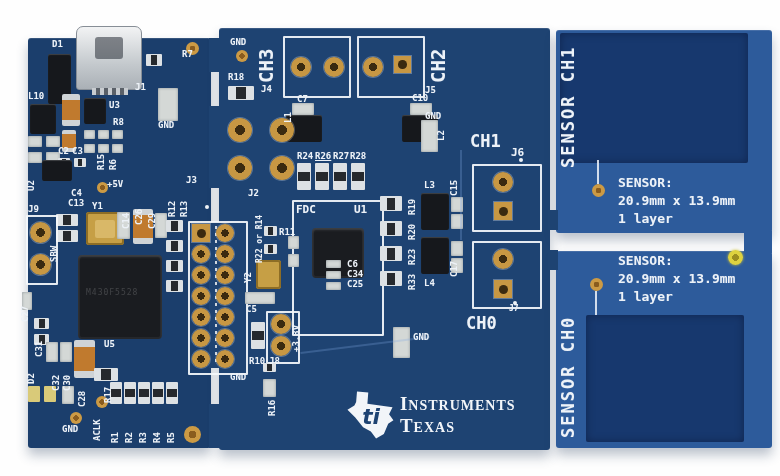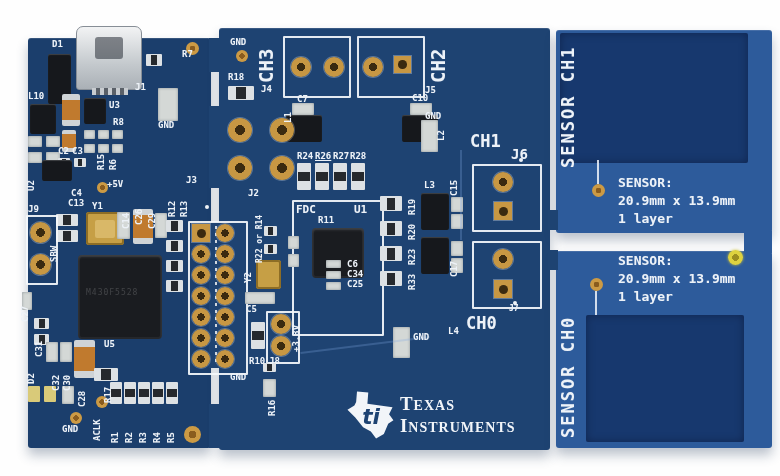--- a/index.html
+++ b/index.html
@@ -216,22 +216,22 @@
   <i class="dot" style="left:513px;top:301px;width:4px;height:4px"></i>
   <i class="c-cap" style="left:393px;top:327px;width:17px;height:31px"></i>
   <i class="trace" style="left:300px;top:344px;width:130px;height:2px;transform:rotate(-7deg)"></i>
   <i class="trace" style="left:460px;top:150px;width:2px;height:90px"></i>
 
   <svg width="52" height="50" style="position:absolute;left:344px;top:390px" viewBox="0 0 60 56">
     <path d="M15 1 L28 2 L27 15 L56 19 L52 27 L57 34 L51 38 L46 50 L37 55 L31 47 L22 42 L13 31 L4 22 L12 17 L14 13 Z" fill="#f2f5f9"></path>
     <text x="21" y="38" font-family="DejaVu Sans, sans-serif" font-weight="bold" font-style="italic" font-size="25" fill="#1e4372">ti</text>
   </svg>
   <div class="brand">
+    <div class="brand-line">Instruments</div>
     <div class="brand-line">Texas</div>
-    <div class="brand-line">Instruments</div>
   </div>
 
 
   <div class="layer">
       <span class="silk" style="left: 52px; top: 40px;">D1</span>
       <span class="silk" style="left: 158px; top: 50px; margin-left: 24px;">R7</span>
       <span class="silk" style="left: 135px; top: 83px;">J1</span>
       <span class="silk" style="left: 158px; top: 121px;">GND</span>
       <span class="silk" style="left: 28px; top: 92px;">L10</span>
       <span class="silk" style="left: 109px; top: 101px;">U3</span>
@@ -279,44 +279,44 @@
       <span class="silk" style="left: 437px; top: 141px; transform: rotate(-90deg);">L2</span>
       <span class="silk" style="left: 297px; top: 152px;">R24</span>
       <span class="silk" style="left: 315px; top: 152px; text-decoration: underline;">R26</span>
       <span class="silk" style="left: 333px; top: 152px;">R27</span>
       <span class="silk" style="left: 350px; top: 152px;">R28</span>
       <span class="silk" style="left: 429px; top: 83px; font-size: 19px; transform: rotate(-90deg);">CH2</span>
       <span class="silk" style="left: 425px; top: 86px;">J5</span>
       <span class="silk" style="left: 425px; top: 112px;">GND</span>
       <span class="silk" style="left: 248px; top: 189px;">J2</span>
       <span class="silk" style="left: 186px; top: 176px;">J3</span>
-      <span class="silk" style="left: 279px; top: 216px; margin-left: 39px;">R11</span>
+      <span class="silk" style="left: 279px; top: 228px;">R11</span>
       <span class="silk" style="left: 256px; top: 263px; font-size: 8px; transform: rotate(-90deg);">R22 or R14</span>
       <span class="silk" style="left: 244px; top: 283px; transform: rotate(-90deg);">Y2</span>
       <span class="silk" style="left: 246px; top: 305px;">C5</span>
       <span class="silk" style="left: 292px; top: 352px; transform: rotate(-90deg);">+3.3V</span>
       <span class="silk" style="left: 249px; top: 357px;">R10</span>
       <span class="silk" style="left: 269px; top: 357px;">J8</span>
       <span class="silk" style="left: 268px; top: 416px; transform: rotate(-90deg);">R16</span>
       <span class="silk" style="left: 230px; top: 373px;">GND</span>
       <span class="silk" style="left: 296px; top: 204px; font-size: 11px;">FDC</span>
       <span class="silk" style="left: 354px; top: 204px; font-size: 11px;">U1</span>
       <span class="silk" style="left: 347px; top: 260px;">C6</span>
       <span class="silk" style="left: 347px; top: 270px; text-align: right;">C34</span>
       <span class="silk" style="left: 347px; top: 280px;">C25</span>
       <span class="silk" style="left: 408px; top: 215px; transform: rotate(-90deg);">R19</span>
       <span class="silk" style="left: 408px; top: 240px; transform: rotate(-90deg);">R20</span>
       <span class="silk" style="left: 408px; top: 265px; transform: rotate(-90deg);">R23</span>
       <span class="silk" style="left: 408px; top: 290px; transform: rotate(-90deg);">R33</span>
       <span class="silk" style="left: 424px; top: 181px;">L3</span>
       <span class="silk" style="left: 450px; top: 196px; transform: rotate(-90deg);">C15</span>
-      <span class="silk" style="left: 448px; top: 279px; margin-top: 48px;">L4</span>
+      <span class="silk" style="left: 424px; top: 279px;">L4</span>
       <span class="silk" style="left: 450px; top: 277px; transform: rotate(-90deg);">C17</span>
       <span class="silk" style="left: 470px; top: 133px; font-size: 17px;">CH1</span>
-      <span class="silk" style="left: 511px; top: 147px; font-size: 14px;">J6</span>
+      <span class="silk" style="left: 511px; top: 147px; font-size: 11px;">J6</span>
       <span class="silk" style="left: 466px; top: 315px; font-size: 17px;">CH0</span>
       <span class="silk" style="left: 509px; top: 305px; font-size: 8px;">J7</span>
       <span class="silk" style="left: 413px; top: 333px;">GND</span>
     </div>
   <div class="layer">
       <span class="silk" style="left: 560px; top: 168px; font-size: 17px; letter-spacing: 2px; transform: rotate(-90deg);">SENSOR CH1</span>
       <span class="silk" style="left: 618px; top: 176px; font-size: 13px;">SENSOR:</span>
       <span class="silk" style="left: 618px; top: 194px; font-size: 13px;">20.9mm x 13.9mm</span>
       <span class="silk" style="left: 618px; top: 212px; font-size: 13px;">1 layer</span>
       <span class="silk" style="left: 560px; top: 438px; font-size: 17px; letter-spacing: 2px; transform: rotate(-90deg);">SENSOR CH0</span>

